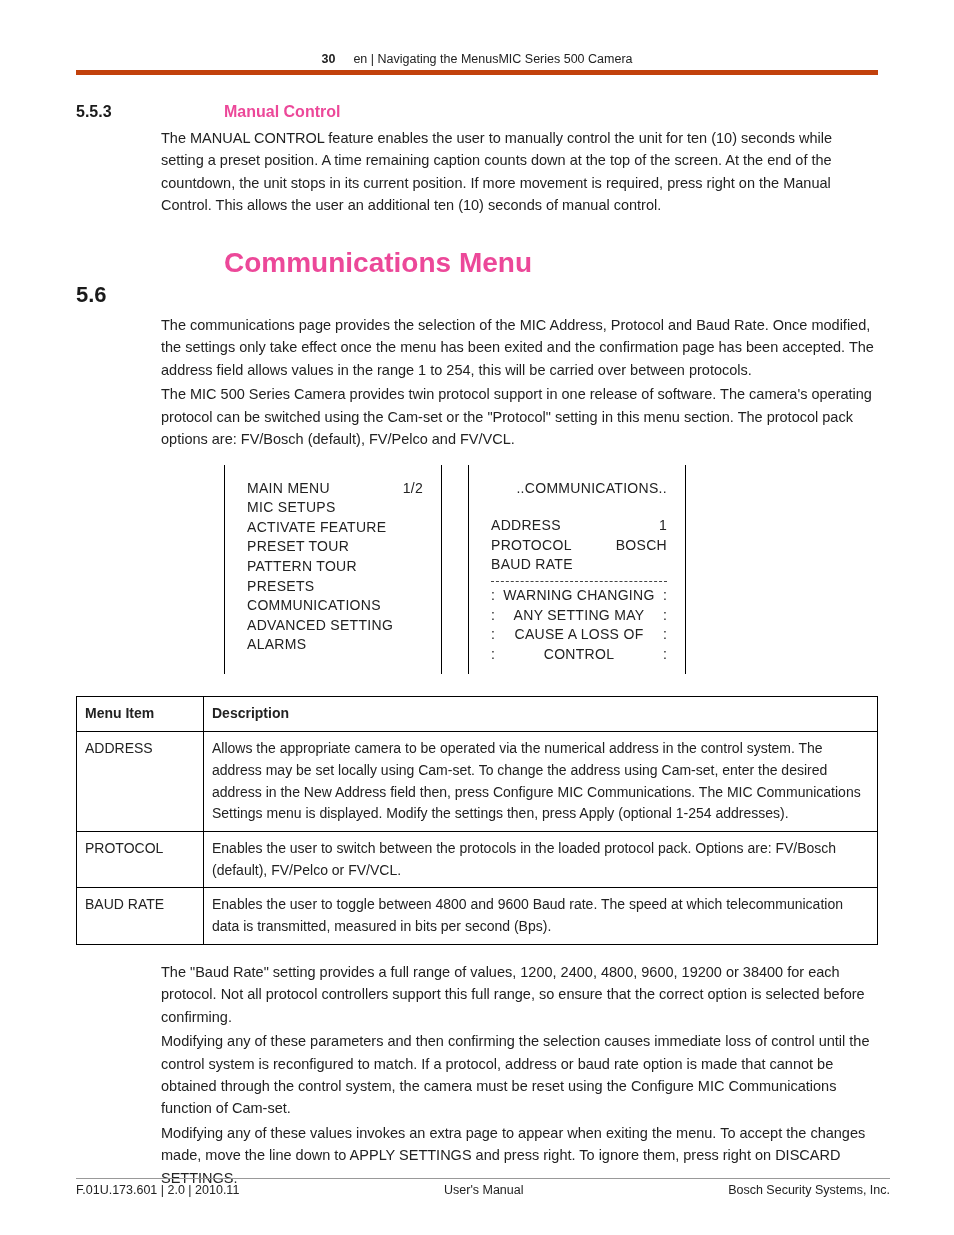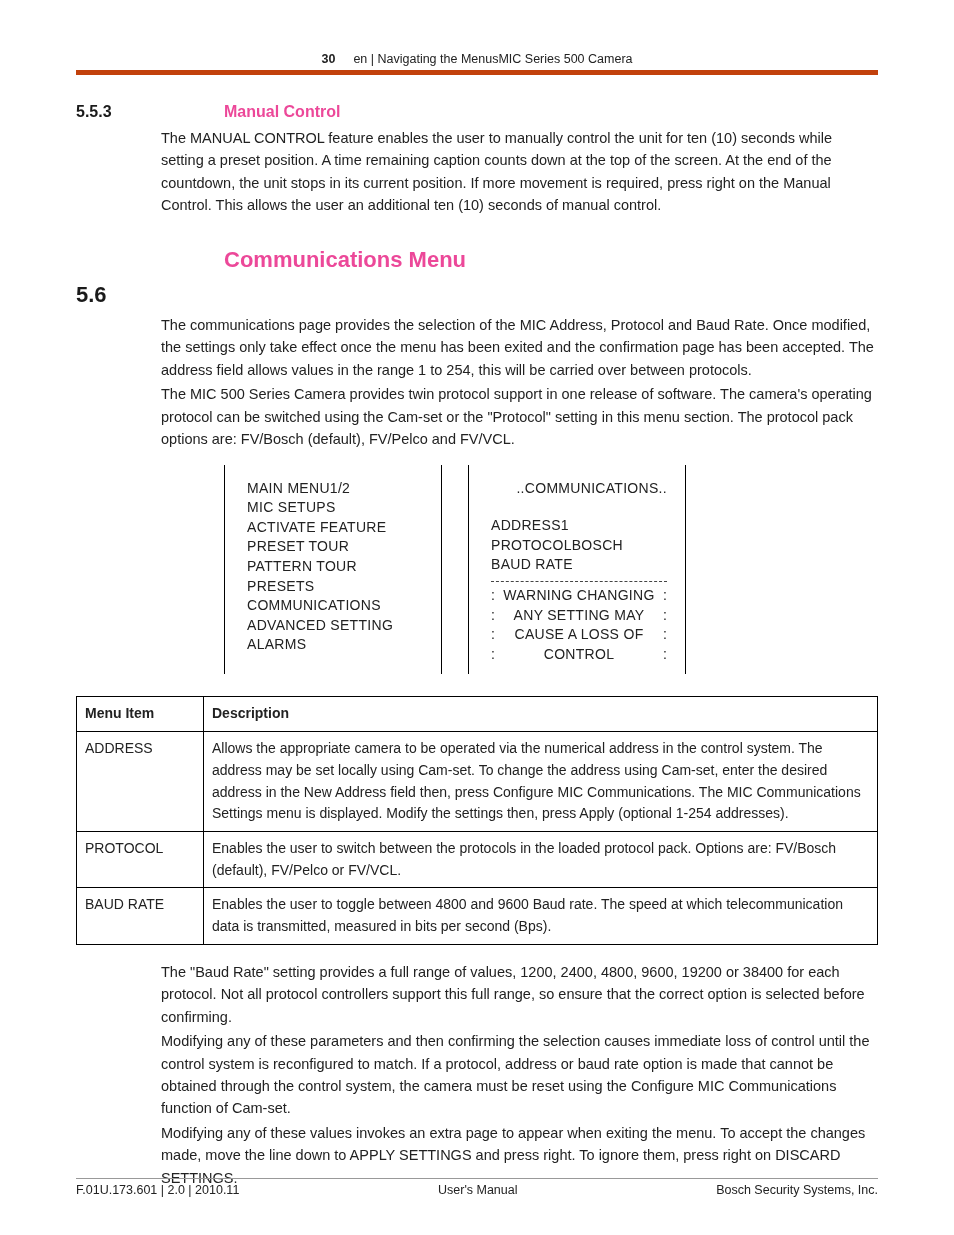--- a/index.html
+++ b/index.html
@@ -24,21 +24,21 @@
     font-size: 12.5px;
     padding-bottom: 4px;
     margin-bottom: 28px;
   }
   .header-left { display:flex; gap:18px; }
   .pnum { font-weight: bold; }
   .sec-row { display:flex; margin-top: 6px; }
   .sec-num { width: 148px; flex:0 0 148px; font-weight: bold; font-size: 16px; color:#1a1a1a; }
   .sec-title { font-weight: bold; font-size: 16px; color:#ec4899; }
   .sec-row.big .sec-num { font-size: 22px; margin-top: 35px; }
-  .sec-row.big .sec-title { font-size: 22px; }
+  .sec-row.big .sec-title { font-size: 28px; }
   .body-text { margin-left: 85px; line-height: 1.55; margin-top:6px; }
   .body-text p { margin: 0 0 2px 0; }
 
   .menu-box-row {
     margin-left:148px;
     display:flex;
     gap:26px;
     margin-top:14px;
     margin-bottom:20px;
   }
@@ -46,21 +46,21 @@
     border-left:1px solid #000;
     border-right:1px solid #000;
     padding:14px 18px 10px 22px;
     font-size:14px;
     line-height:1.4;
     letter-spacing:0.3px;
     box-sizing:border-box;
   }
   .menu-box.left { width:218px; }
   .menu-box.right { width:218px; position:relative;}
-  .mb-row { display:flex; justify-content:flex-start; }
+  .mb-row { display:flex; justify-content:space-between; }
   .dotted { border-top:1px dashed #444; margin:6px 0 4px 0;}
   .warn-row { display:flex; justify-content:space-between;}
   .warn-row .c { width:4px; text-align:center;}
   .menu-box.right::before,
   .menu-box.right::after {
     content:"";
   }
 
   table.desc {
     width:100%;
@@ -73,21 +73,21 @@
     text-align:left;
     vertical-align: top;
     padding:6px 8px;
     line-height:1.55;
   }
   table.desc th { font-weight:bold; }
   table.desc td.mi { width:110px; }
 
   .footer-line {
     position:absolute;
-    left:76px; right:76px; bottom:38px;
+    left:76px; right:64px; bottom:38px;
     border-top:1px solid #999;
     display:flex;
     justify-content:space-between;
     font-size:12.5px;
     padding-top:4px;
   }
 </style>
 </head>
 <body>
 

